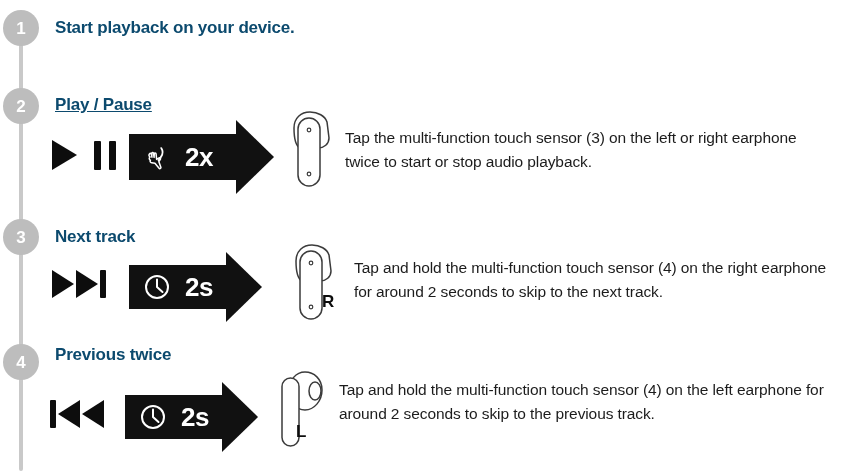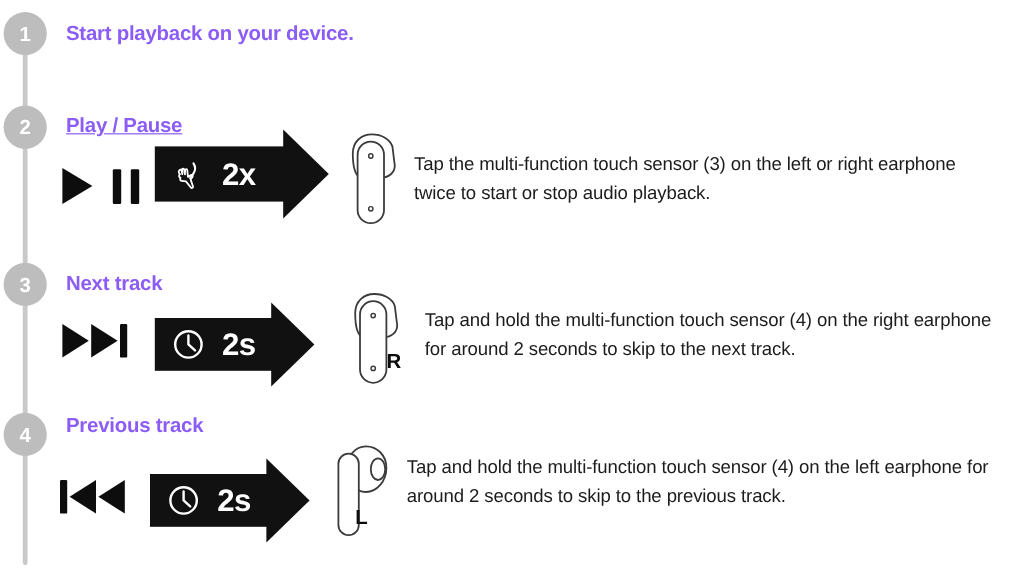--- a/index.html
+++ b/index.html
@@ -54,21 +54,21 @@
   .step {
     position: absolute;
     left: 0;
     width: 846px;
   }
   .step-title {
     position: absolute;
     left: 55px;
     font-size: 17px;
     font-weight: bold;
-    color: #8b5cf6;
+    color: #0c4a6e;
     letter-spacing: -0.2px;
     white-space: nowrap;
   }
 
   .desc {
     position: absolute;
     font-size: 15.5px;
     line-height: 1.55;
     color: #1c1c1c;
     letter-spacing: -0.1px;
@@ -175,21 +175,21 @@
     <div class="step-title" style="top:95px;text-decoration:underline;">Play / Pause</div>
 
     <div class="glyphs" style="left:52px; top:140px; gap:13px;">
       <div class="tri-right"></div>
       <div style="display:flex; gap:8px; margin-left:4px;">
         <div class="bar"></div>
         <div class="bar"></div>
       </div>
     </div>
 
-    <div class="arrow" style="left:129px; top:108px;">
+    <div class="arrow" style="left:129px; top:120px;">
       <div class="arrow-body" style="width:108px; height:46px;">
         <span class="arrow-icon">
           <svg width="30" height="30" viewBox="0 0 32 32">
             <path d="M20.5 6.5 C22.5 9.5 22.2 13 20.4 15.6 L17.6 19.6" stroke="#ffffff" stroke-width="1.9" fill="none" stroke-linecap="round"></path>
             <path d="M8.5 12.2 C7.0 13.4 7.0 15.2 8.6 16.0
                      C7.3 17.0 7.4 18.8 9.0 19.4
                      C8.2 20.5 8.8 22.0 10.3 22.2
                      L13.8 22.6
                      L18.2 28.0
                      C18.8 28.8 20.2 28.4 20.2 27.3
@@ -262,21 +262,21 @@
         <circle cx="29" cy="64" r="1.8" fill="none" stroke="#3b3b3b" stroke-width="1.2"></circle>
       </svg>
     </div>
     <div class="side-letter" style="left:322px; top:292px;">R</div>
 
     <div class="desc" style="left:354px; top:256px; width:480px;">Tap and hold the multi-function touch sensor (4) on the right earphone for around 2 seconds to skip to the next track.</div>
   </div>
 
   <div class="step" style="top:0;">
     <div class="step-badge" style="top:344px;">4</div>
-    <div class="step-title" style="top:345px;">Previous track</div>
+    <div class="step-title" style="top:345px;">Previous twice</div>
 
     <div class="glyphs" style="left:50px; top:400px; gap:2px;">
       <div class="bar thin"></div>
       <div class="tri-left"></div>
       <div class="tri-left"></div>
     </div>
 
     <div class="arrow" style="left:125px; top:382px;">
       <div class="arrow-body" style="width:98px; height:44px;">
         <span class="arrow-icon">

